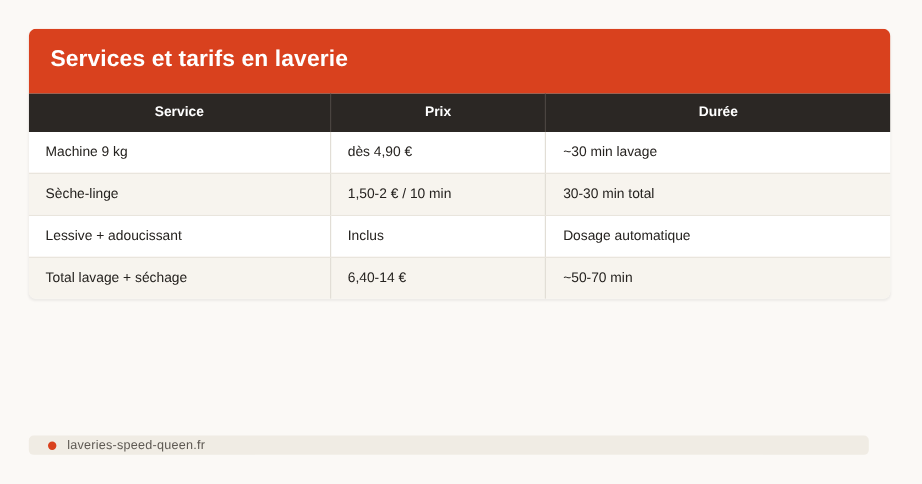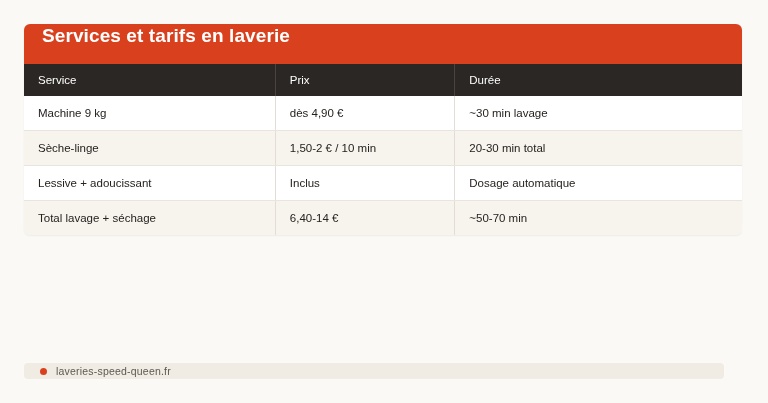--- a/index.html
+++ b/index.html
@@ -24,40 +24,40 @@
   }
   .card {
     width: 718px;
     border-radius: 6px;
     overflow: hidden;
     box-shadow: 0 1px 2px rgba(0,0,0,0.06);
   }
   .card-header {
     background: #d9411e;
     color: #ffffff;
-    padding: 1px 18px 16px 18px;
+    padding: 15px 18px 16px 18px;
   }
   .card-header h1 {
     margin: 0;
     font-size: 19px;
     font-weight: bold;
     letter-spacing: 0.1px;
     line-height: 1.2;
   }
   table {
     width: 100%;
     border-collapse: collapse;
     table-layout: fixed;
     font-size: 11.5px;
   }
   thead th {
     background: #2b2724;
     color: #ffffff;
-    text-align: left;
-    font-weight: normal;
+    text-align: center;
+    font-weight: bold;
     font-size: 11.5px;
     padding: 10px 14px;
     border-right: 1px solid #4a4440;
   }
   thead th:last-child {
     border-right: none;
   }
   tbody td {
     padding: 11px 14px;
     border-right: 1px solid #e2ded6;
@@ -138,21 +138,21 @@
       </thead>
       <tbody>
         <tr>
           <td class="col-service">Machine 9 kg</td>
           <td>dès 4,90 €</td>
           <td>~30 min lavage</td>
         </tr>
         <tr>
           <td class="col-service">Sèche-linge</td>
           <td>1,50-2 € / 10 min</td>
-          <td>20-30 min total</td>
+          <td>30-30 min total</td>
         </tr>
         <tr>
           <td class="col-service">Lessive + adoucissant</td>
           <td>Inclus</td>
           <td>Dosage automatique</td>
         </tr>
         <tr>
           <td class="col-service">Total lavage + séchage</td>
           <td>6,40-14 €</td>
           <td>~50-70 min</td>

